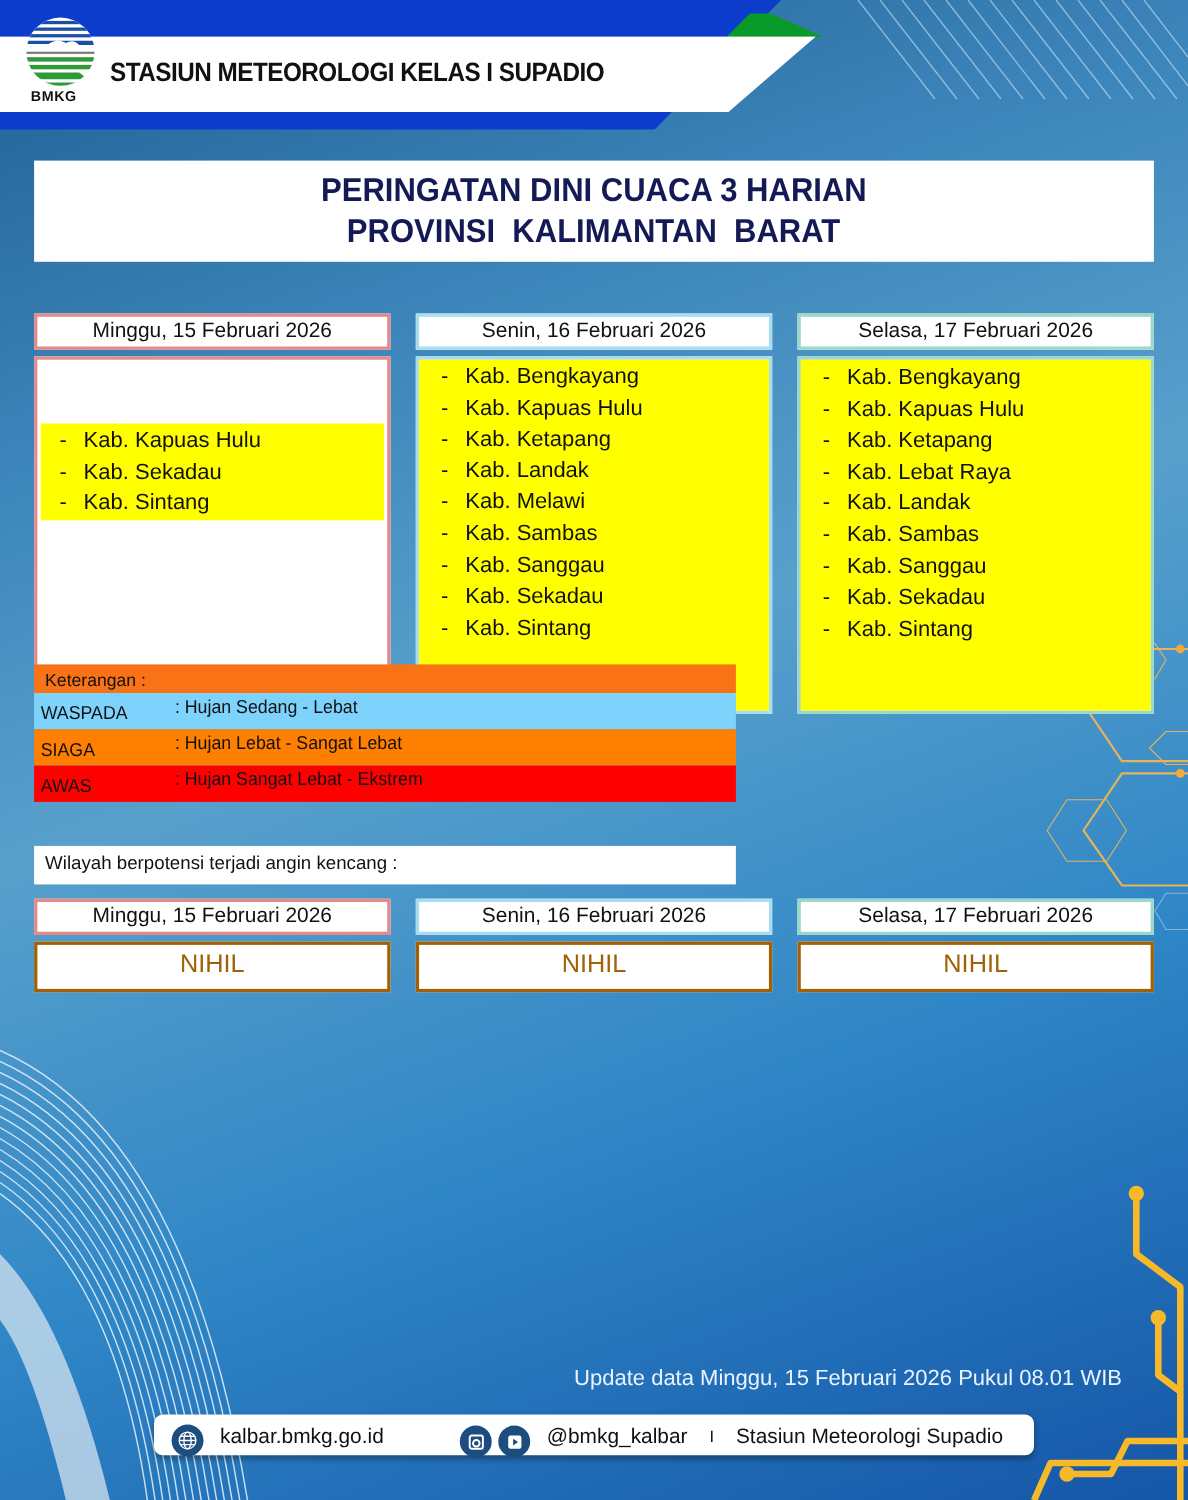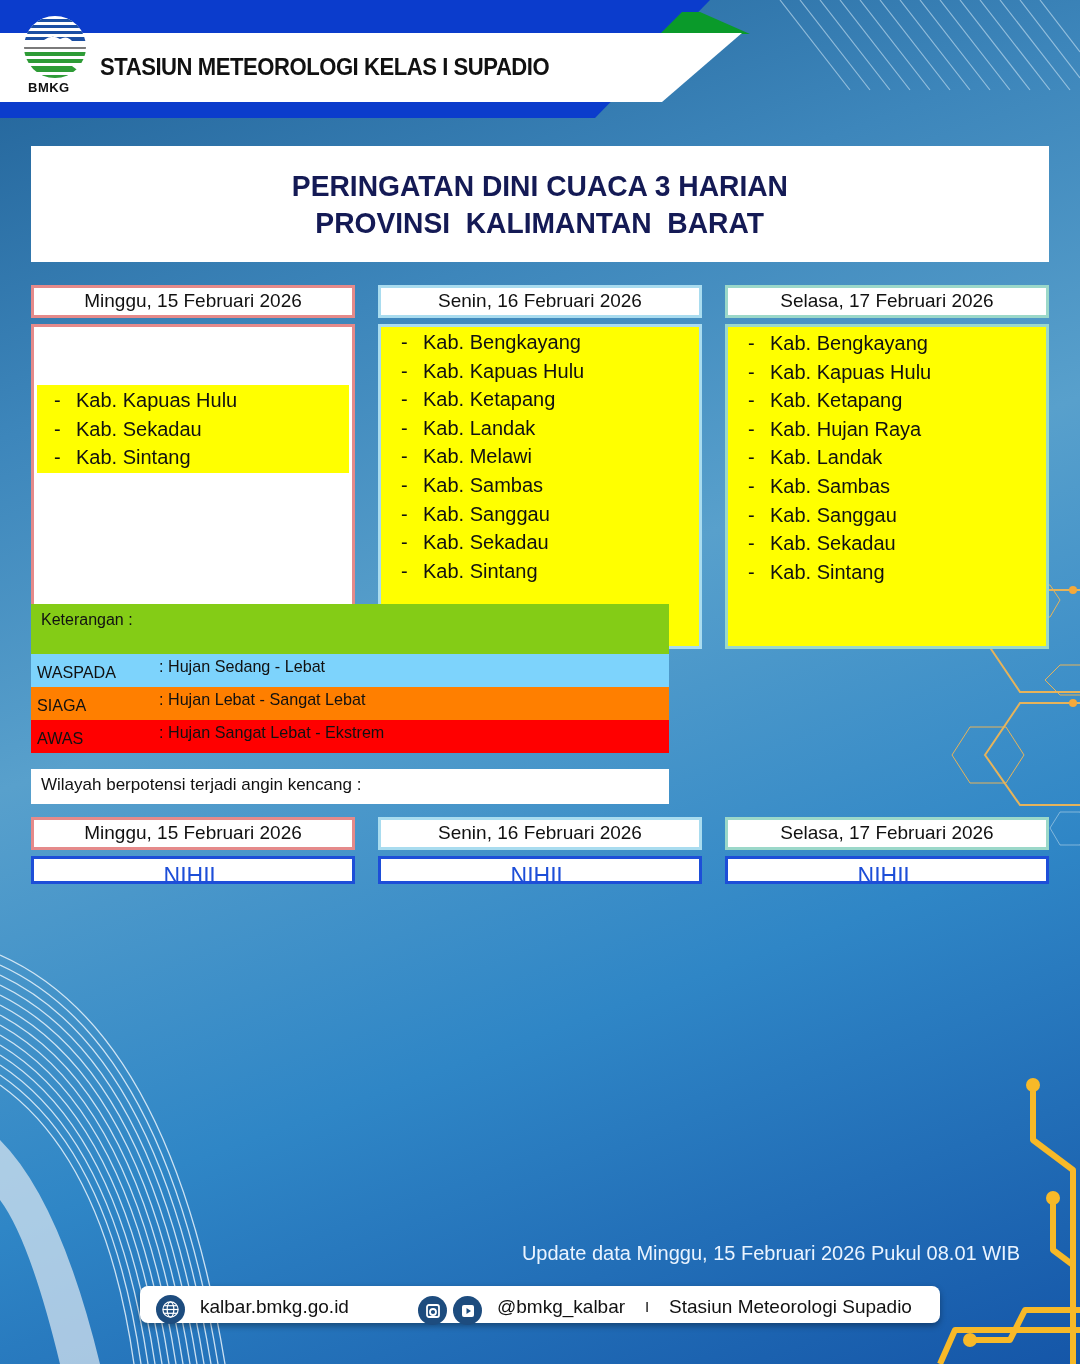--- a/index.html
+++ b/index.html
@@ -17,48 +17,48 @@
     .hdr-green { position: absolute; left: 660px; top: 12px; width: 90px; height: 22px; background: #0a9a2a;
       clip-path: polygon(22px 0, 40px 0, 90px 22px, 0 22px); }
     .hdr-white { position: absolute; left: 0; top: 33px; width: 742px; height: 69px; background: #ffffff;
       clip-path: polygon(0 0, 742px 0, 662px 69px, 0 69px); }
     .logo { position: absolute; left: 22px; top: 14px; width: 66px; height: 84px; }
     .logo-text { position: absolute; left: 28px; top: 80px; font-size: 13px; font-weight: bold; color: #111; letter-spacing: 0.5px; text-align: center; }
     .station-title { position: absolute; left: 100px; top: 53px; font-size: 24px; font-weight: bold; color: #111;
       letter-spacing: -0.5px; transform: scaleX(0.92); transform-origin: left center; white-space: nowrap; }
 
     
-    .main-title { position: absolute; left: 31px; top: 146px; width: 1018px; height: 116px; background: #fff;
+    .main-title { position: absolute; left: 31px; top: 146px; width: 1018px; height: 92px; background: #fff;
       display: flex; flex-direction: column; align-items: center; justify-content: center; }
     .main-title div { font-size: 30px; font-weight: bold; color: #141a55; line-height: 37px; white-space: pre;
       transform: scaleX(0.94); }
 
     
     .day-head { position: absolute; height: 33px; background: #fff; border: 3px solid; text-align: center;
       font-size: 19px; color: #111; line-height: 26px; }
     .day-box { position: absolute; height: 325px; background: #fff; border: 3px solid; }
     .b-red { border-color: #e58a8a; }
     .b-blue { border-color: #a9dcef; }
     .b-teal { border-color: #9bd8c9; }
     .yellow-fill { position: absolute; left: 0; right: 0; background: #ffff00; }
     .area-list { list-style: none; position: absolute; left: 0; right: 0; }
     .area-list li { font-size: 20px; color: #111; height: 28.6px; line-height: 28.6px; padding-left: 20px; white-space: pre; }
     .area-list li .dash { display: inline-block; width: 22px; }
 
     
     .legend { position: absolute; left: 31px; top: 604px; width: 638px; }
-    .legend-head { height: 50px; background: #84cc16; font-size: 16px; color: #111; padding-left: 10px; line-height: 32px; }
+    .legend-head { height: 26px; background: #f97316; font-size: 16px; color: #111; padding-left: 10px; line-height: 32px; }
     .legend-row { height: 33px; position: relative; font-size: 17px; color: #111; }
     .legend-row .lvl { position: absolute; left: 6px; top: 9px; font-size: 17px; transform: scaleX(0.95); transform-origin: left; }
     .legend-row .desc { position: absolute; left: 128px; top: 3px; font-size: 17px; transform: scaleX(0.95); transform-origin: left; }
 
     .wind-head { position: absolute; left: 31px; top: 769px; width: 638px; height: 35px; background: #fff;
       font-size: 17px; color: #111; padding-left: 10px; line-height: 32px; }
-    .nihil-box { position: absolute; height: 28px; background: #fff; border: 3px solid; text-align: center;
-      font-size: 23px; color: #1d4ed8; line-height: 34px; }
+    .nihil-box { position: absolute; height: 46px; background: #fff; border: 3px solid; text-align: center;
+      font-size: 23px; color: #a16207; line-height: 34px; }
 
     .update-text { position: absolute; right: 60px; top: 1242px; font-size: 20px; color: #eaf4ff; white-space: nowrap; }
 
     .footer-bar { position: absolute; left: 140px; top: 1286px; width: 800px; height: 37px; background: #fff;
       border-radius: 8px; box-shadow: 0 3px 6px rgba(0,0,0,0.35); }
     .f-icon { position: absolute; top: 9px; width: 29px; height: 29px; border-radius: 50%; background: #1d4c7e;
       display: flex; align-items: center; justify-content: center; }
     .f-text { position: absolute; top: 10px; font-size: 19px; color: #111; white-space: nowrap; }
   </style>
 </head>
@@ -184,21 +184,21 @@
   </ul>
 </div>
 
 <div class="day-head b-teal" style="left:725px; top:285px; width:324px;">Selasa, 17 Februari 2026</div>
 <div class="day-box b-teal" style="left:725px; top:324px; width:324px;">
   <div class="yellow-fill" style="top:0; bottom:0;"></div>
   <ul class="area-list" style="top:2px;">
     <li><span class="dash">-</span><span>Kab. Bengkayang</span></li>
     <li><span class="dash">-</span><span>Kab. Kapuas Hulu</span></li>
     <li><span class="dash">-</span><span>Kab. Ketapang</span></li>
-    <li><span class="dash">-</span><span>Kab. Hujan Raya</span></li>
+    <li><span class="dash">-</span><span>Kab. Lebat Raya</span></li>
     <li><span class="dash">-</span><span>Kab. Landak</span></li>
     <li><span class="dash">-</span><span>Kab. Sambas</span></li>
     <li><span class="dash">-</span><span>Kab. Sanggau</span></li>
     <li><span class="dash">-</span><span>Kab. Sekadau</span></li>
     <li><span class="dash">-</span><span>Kab. Sintang</span></li>
   </ul>
 </div>
 
 <div class="legend">
   <div class="legend-head">Keterangan :</div>

